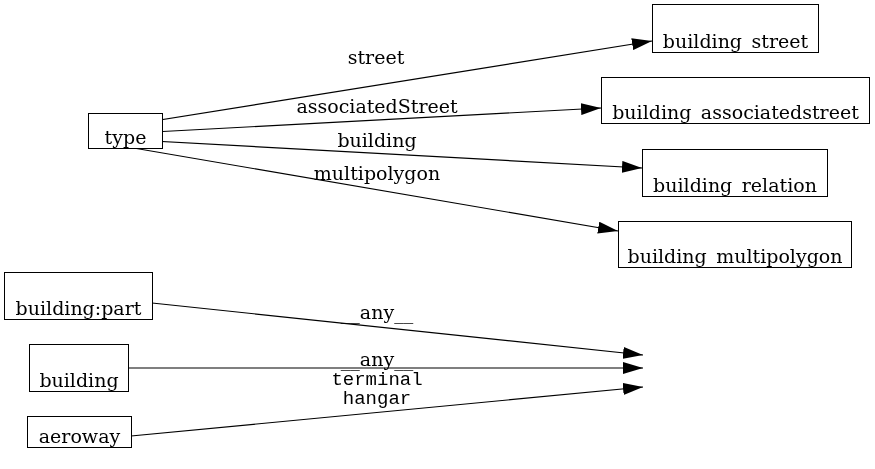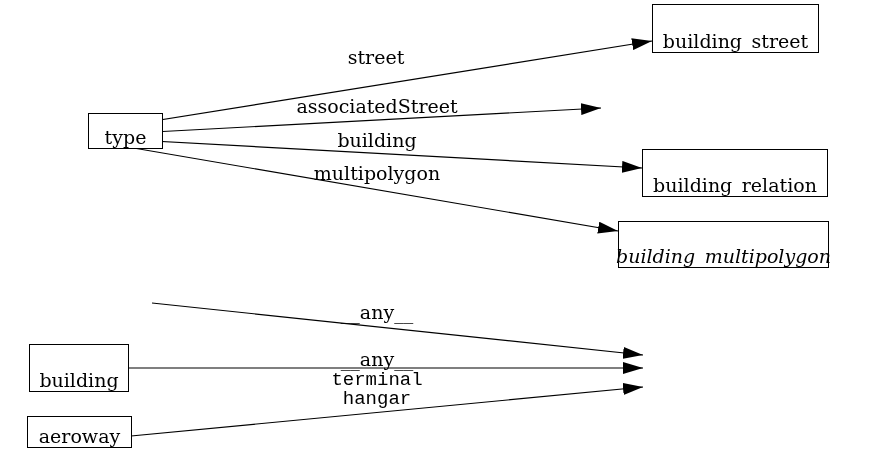--- a/index.html
+++ b/index.html
@@ -63,30 +63,36 @@
   </svg>
 
   <div class="node" style="left:41px; top:113px; width:75px; height:36px;margin-left:47px;">
     <span>type</span>
   </div>
 
   <div class="node" style="left:652px; top:4px; width:167px; height:49px;">
     <span>building_street</span>
   </div>
 
+  <div class="node" style="left:601px; top:77px; width:269px; height:47px;">
+    <span>building_associatedstreet</span>
+  </div>
 
   <div class="node" style="left:642px; top:149px; width:186px; height:48px;">
     <span>building_relation</span>
   </div>
 
-  <div class="node" style="left:618px; top:221px; width:211px; height:47px;font-style:italic;">
+  <div class="node" style="left:618px; top:221px; width:234px; height:47px;">
     <span>building_multipolygon</span>
   </div>
 
 
+  <div class="node" style="left:4px; top:272px; width:149px; height:48px;">
+    <span>building:part</span>
+  </div>
 
   <div class="node" style="left:29px; top:344px; width:100px; height:48px;">
     <span>building</span>
   </div>
 
   <div class="node" style="left:27px; top:416px; width:105px; height:32px;">
     <span>aeroway</span>
   </div>
 
   <div class="edge-label" style="left:376px; top:57px;">street</div>

